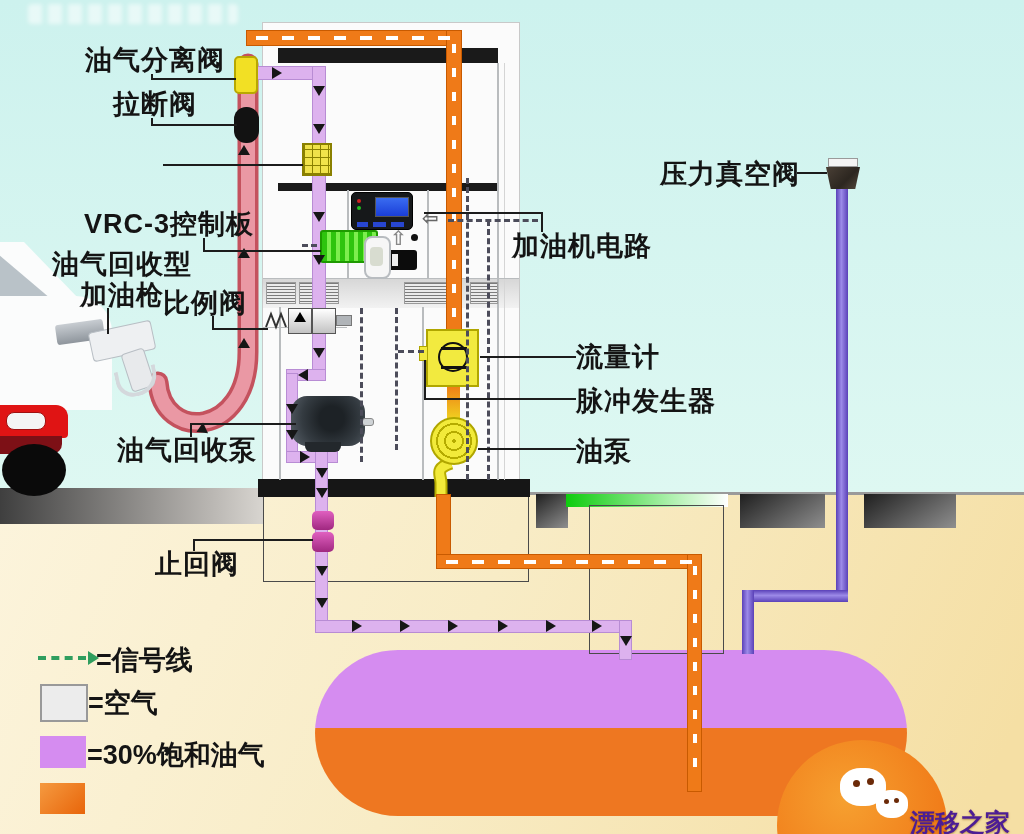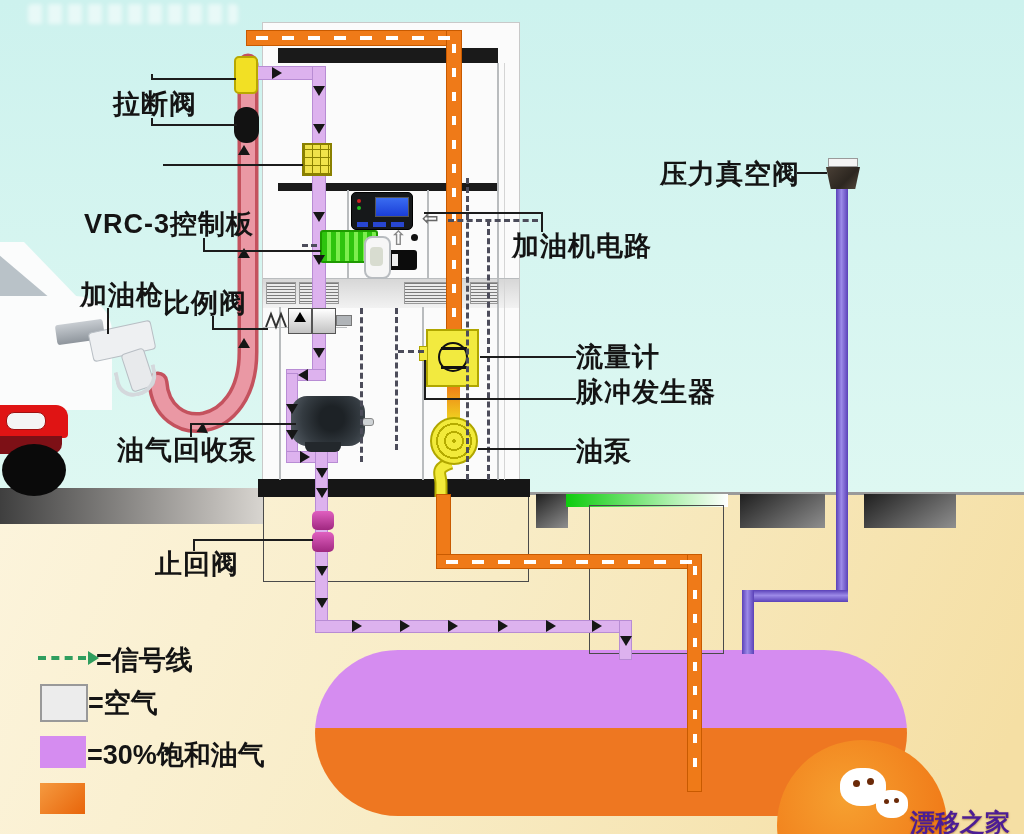--- a/index.html
+++ b/index.html
@@ -172,33 +172,35 @@
   <div class="abs ar" style="left:498px;top:620px;"></div>
   <div class="abs ar" style="left:546px;top:620px;"></div>
   <div class="abs ar" style="left:592px;top:620px;"></div>
   <div class="abs ad" style="left:620px;top:636px;"></div>
   <div class="abs au" style="left:238px;top:145px;"></div>
   <div class="abs au" style="left:238px;top:248px;"></div>
   <div class="abs au" style="left:238px;top:338px;"></div>
   <div class="abs ar" style="left:196px;top:424px;transform:rotate(155deg);"></div>
 
 
+  <div class="lbl" style="left:85px;top:46px;">油气分离阀</div>
   <div class="ln" style="left:151px;top:74px;width:2px;height:6px;"></div>
   <div class="ln" style="left:151px;top:78px;width:85px;height:2px;"></div>
 
   <div class="lbl" style="left:113px;top:90px;">拉断阀</div>
   <div class="ln" style="left:151px;top:118px;width:2px;height:8px;"></div>
   <div class="ln" style="left:151px;top:124px;width:86px;height:2px;"></div>
 
   <div class="ln" style="left:163px;top:164px;width:140px;height:2px;"></div>
 
   <div class="lbl" style="left:84px;top:210px;">VRC-3控制板</div>
   <div class="ln" style="left:203px;top:238px;width:2px;height:14px;"></div>
   <div class="ln" style="left:203px;top:250px;width:118px;height:2px;"></div>
 
+  <div class="lbl" style="left:52px;top:250px;">油气回收型</div>
   <div class="lbl" style="left:80px;top:281px;">加油枪</div>
   <div class="ln" style="left:107px;top:308px;width:2px;height:26px;"></div>
 
   <div class="lbl" style="left:163px;top:289px;">比例阀</div>
   <div class="ln" style="left:212px;top:316px;width:2px;height:14px;"></div>
   <div class="ln" style="left:212px;top:328px;width:56px;height:2px;"></div>
 
   <div class="lbl" style="left:117px;top:436px;">油气回收泵</div>
   <div class="ln" style="left:190px;top:423px;width:106px;height:2px;"></div>
   <div class="ln" style="left:190px;top:423px;width:2px;height:14px;"></div>
@@ -210,21 +212,21 @@
   <div class="lbl" style="left:660px;top:160px;">压力真空阀</div>
   <div class="ln" style="left:797px;top:172px;width:30px;height:2px;"></div>
 
   <div class="lbl" style="left:512px;top:232px;">加油机电路</div>
   <div class="ln" style="left:424px;top:212px;width:118px;height:2px;"></div>
   <div class="ln" style="left:541px;top:212px;width:2px;height:20px;"></div>
 
   <div class="lbl" style="left:576px;top:343px;">流量计</div>
   <div class="ln" style="left:480px;top:356px;width:96px;height:2px;"></div>
 
-  <div class="lbl" style="left:576px;top:378px;">脉冲发生器</div>
+  <div class="lbl" style="left:576px;top:387px;">脉冲发生器</div>
   <div class="ln" style="left:424px;top:360px;width:2px;height:40px;"></div>
   <div class="ln" style="left:424px;top:398px;width:152px;height:2px;"></div>
 
   <div class="lbl" style="left:576px;top:437px;">油泵</div>
   <div class="ln" style="left:478px;top:448px;width:98px;height:2px;"></div>
 
   <div class="sig" style="left:38px;top:656px;width:48px;border-top:4px dashed #2f9e5f;"></div>
   <div class="abs" style="left:88px;top:651px;width:0;height:0;border-top:7px solid transparent;border-bottom:7px solid transparent;border-left:11px solid #2f9e5f;z-index:7;"></div>
   <div class="legtxt" style="left:96px;top:642px;">
     <span>=</span><span>信号线</span>

